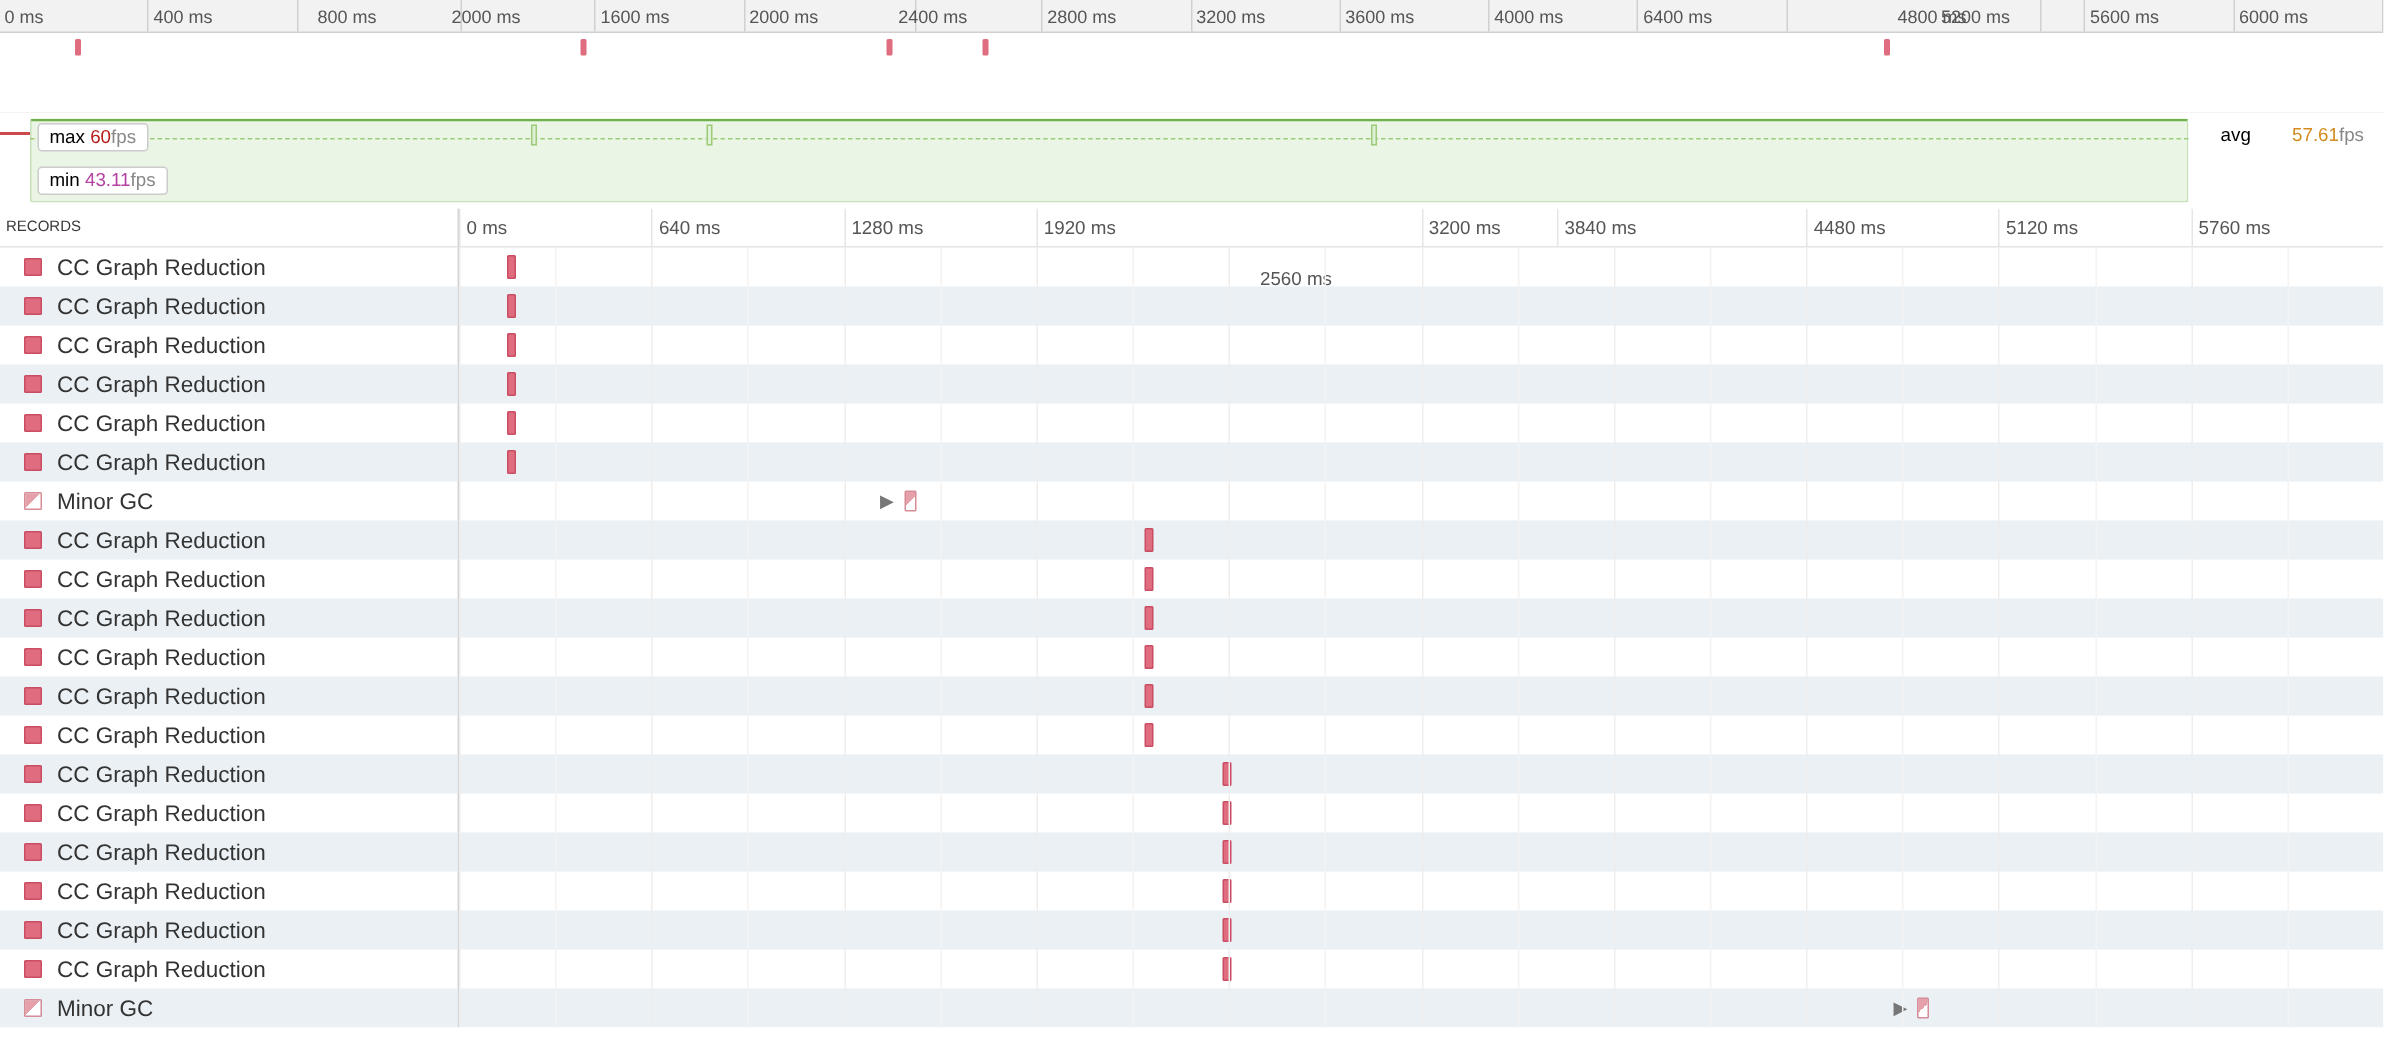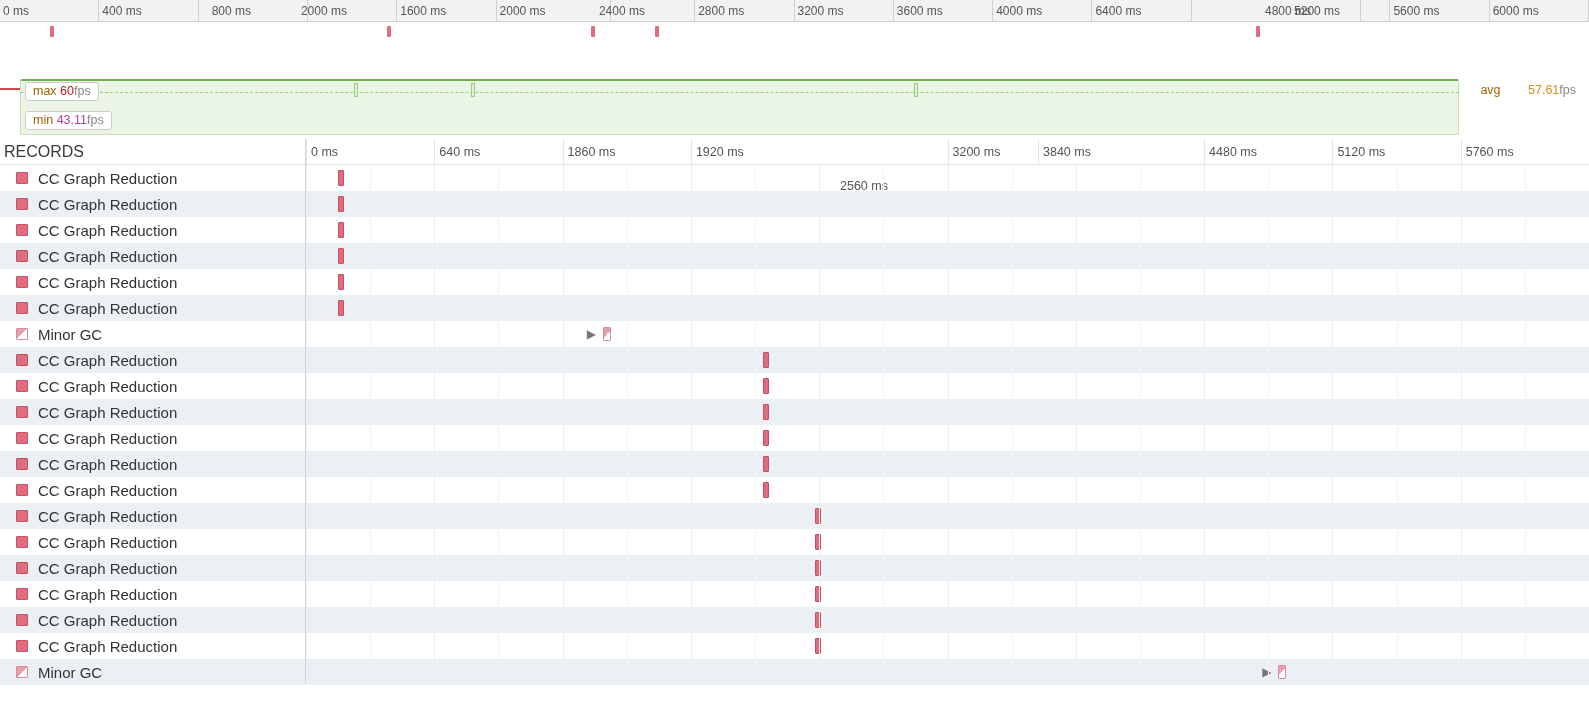--- a/index.html
+++ b/index.html
@@ -74,21 +74,21 @@
     position: absolute;
     background: #fff;
     border: 1px solid #ccc;
     border-radius: 3px;
     padding: 1px 7px 2px 7px;
     font-size: 12.5px;
     color: #444;
     white-space: nowrap;
     z-index: 5;
   }
-  .fps-pill .lbl { color: #a16207; }
+  .fps-pill .lbl { color: #000000; }
   .fps-pill .max-val { color: #b91c1c; font-weight: 500; }
   .fps-pill .min-val { color: #b342a0; font-weight: 500; }
   .fps-pill .avg-val { color: #d48b1f; font-weight: 500; margin-left: 24px; }
   .fps-pill .unit { color: #888; }
   .pill-max { left: 25px; top: 7px; }
   .pill-min { left: 25px; top: 36px; }
   .pill-avg { right: 6px; top: 7px; border: none; background: transparent; }
 
   .dip {
     position: absolute;
@@ -104,21 +104,21 @@
     display: flex;
   }
   .rec-side {
     width: 306px;
     flex: 0 0 306px;
     border-right: 1px solid #d6d6d6;
   }
   .rec-side-head {
     height: 26px;
     line-height: 26px;
-    font-size: 16px;
+    font-size: 10px;
     color: #3a3a3a;
     padding-left: 4px;
     border-bottom: 1px solid #e4e4e4;
   }
   .rec-row {
     display: flex;
     align-items: center;
     height: 26px;
     padding-left: 16px;
     font-size: 15px;
@@ -325,21 +325,21 @@
         <div class="rec-row" style="background: rgb(234, 240, 244);">
           <span class="rec-swatch sw-minor"></span>
           <span>Minor GC</span>
         </div>
       </div>
   </div>
   <div class="rec-main">
     <div class="rec-ruler" id="rec-ruler">
         <div class="rec-tick" style="left: 0px;">0 ms</div>
         <div class="rec-tick" style="left: 128.3px;">640 ms</div>
-        <div class="rec-tick" style="left: 256.6px;">1860 ms</div>
+        <div class="rec-tick" style="left: 256.6px;">1280 ms</div>
         <div class="rec-tick" style="left: 384.9px;">1920 ms</div>
         <div class="rec-tick" style="left: 529px; margin-top: 34px;">2560 ms</div>
         <div class="rec-tick" style="left: 641.5px;">3200 ms</div>
         <div class="rec-tick" style="left: 732px;">3840 ms</div>
         <div class="rec-tick" style="left: 898.1px;">4480 ms</div>
         <div class="rec-tick" style="left: 1026.4px;">5120 ms</div>
         <div class="rec-tick" style="left: 1154.7px;">5760 ms</div>
       </div>
     <div id="rec-tracks">
         <div class="rec-track">

